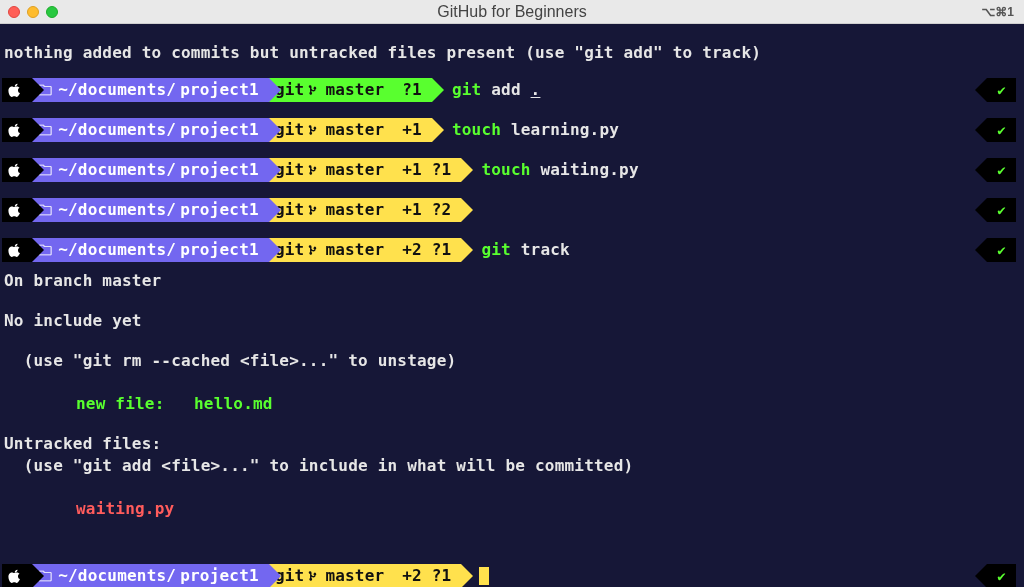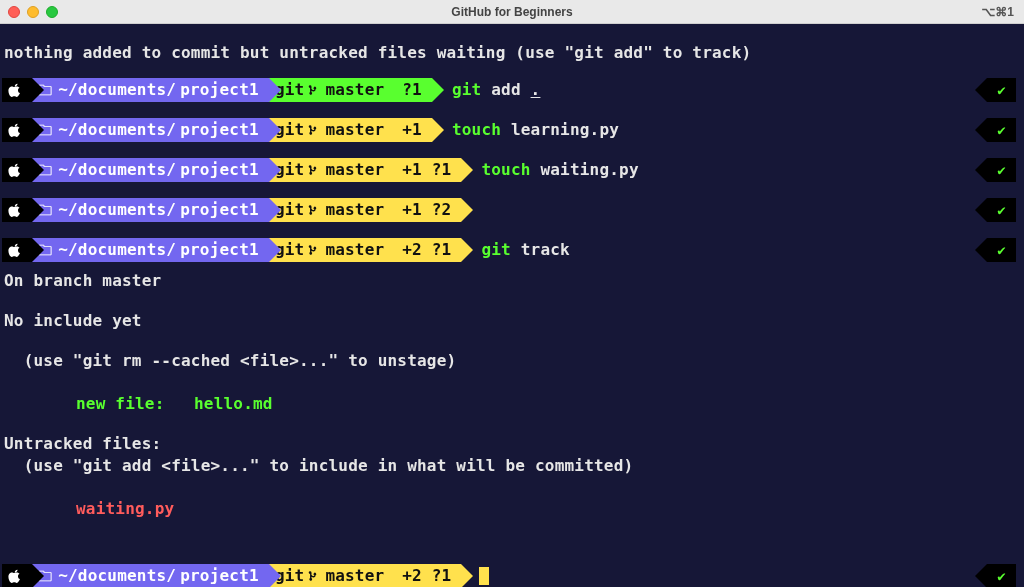--- a/index.html
+++ b/index.html
@@ -23,21 +23,21 @@
     border-bottom: 1px solid #cfcfcf;
   }
   .traffic { display:flex; gap:7px; }
   .dot { width:12px; height:12px; border-radius:50%; }
   .dot.red { background:#ff5f57; border:1px solid #e14640; }
   .dot.yellow { background:#febc2e; border:1px solid #dfa023; }
   .dot.green { background:#28c840; border:1px solid #1dad2c; }
   .win-title {
     position:absolute; left:0; right:0; text-align:center;
     font-family: -apple-system, Helvetica, sans-serif;
-    font-size:12px; font-weight:700; color:#444;
+    font-size:16px; font-weight:400; color:#444;
     pointer-events:none;
   }
   .right-titlebar {
     position:absolute; right:10px;
     font-family: -apple-system, Helvetica, sans-serif;
     font-size:12px; color:#555;
   }
   .term {
     background:#161737;
     color:#e6e6e6;
@@ -129,21 +129,21 @@
     <div class="dot green"></div>
   </div>
   <div class="win-title">GitHub for Beginners</div>
   <div class="right-titlebar">⌥⌘1</div>
 </div>
 
 <div class="term">
 
   <div class="gap"></div>
   <div class="block">
-    <div>nothing added to commit but untracked files waiting (use "git add" to track)</div>
+    <div>nothing added to commits but untracked files present (use "git add" to track)</div>
   </div>
   <div class="gap-sm"></div>
 
   <div id="hist">
       <div class="row">
   <span class="seg black">
     <span class="txt apple-icon">
             <svg viewBox="0 0 24 24" fill="#fff">
               <path d="M16.365 1.43c0 1.14-.465 2.22-1.22 3.01-.92.96-2.43 1.7-3.67 1.6-.15-1.18.46-2.38 1.19-3.13.83-.87 2.28-1.52 3.7-1.48zM20.5 17.3c-.56 1.29-.83 1.86-1.55 3-1 1.58-2.42 3.55-4.17 3.56-1.55.02-1.95-1.01-4.06-1-2.11.01-2.55 1.02-4.1 1-1.75-.02-3.09-1.8-4.1-3.38C.7 17.08-.24 12.1 1.94 8.74c1.09-1.68 2.8-2.74 4.62-2.77 1.73-.03 2.83 1.02 4.06 1.02 1.22 0 2.77-1.26 4.67-1.07.8.03 3.03.32 4.46 2.43-3.9 2.14-3.27 7.7.75 8.95z"></path>
             </svg>

